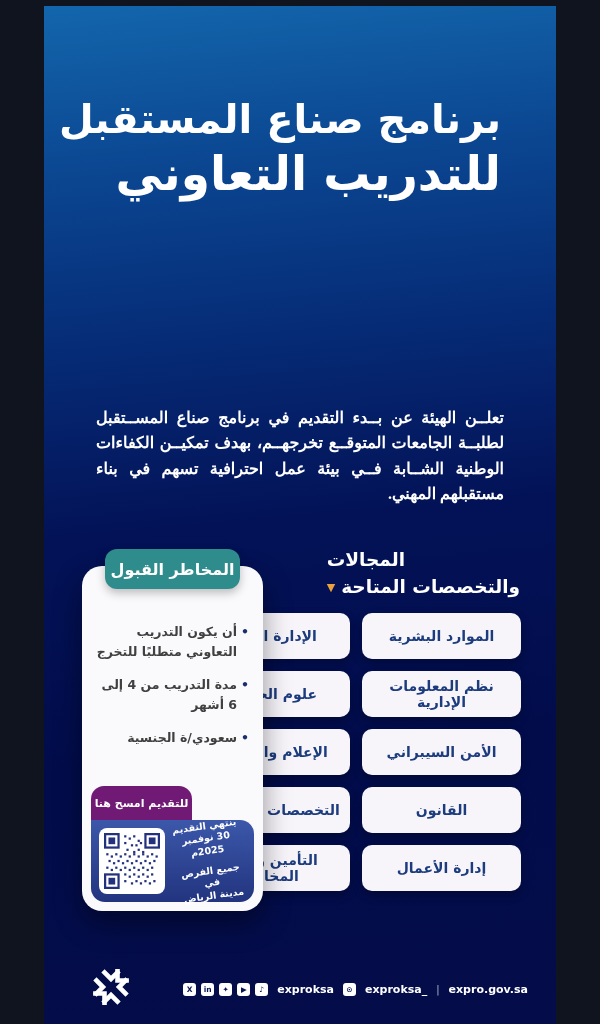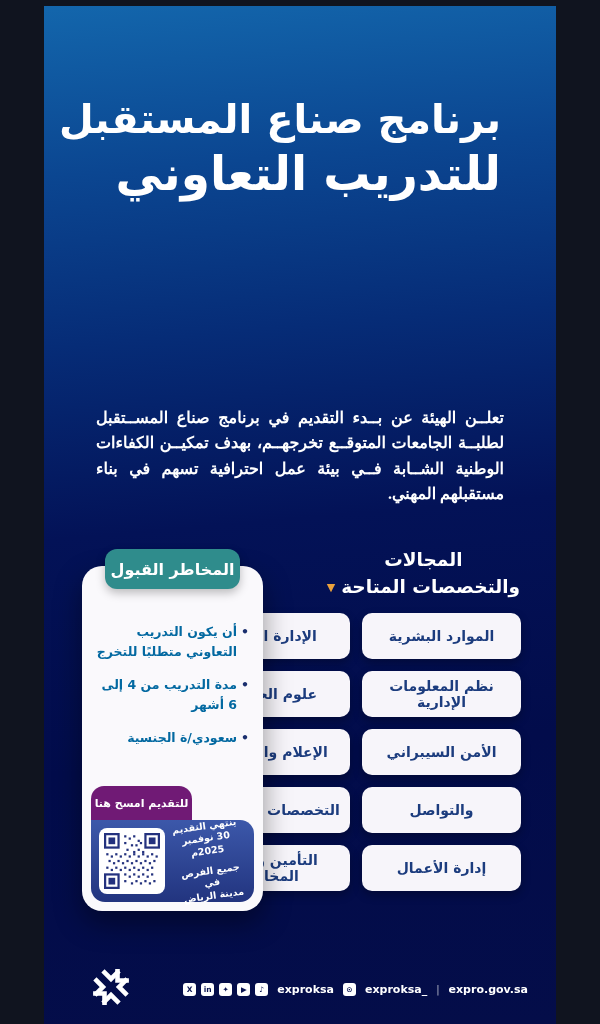--- a/index.html
+++ b/index.html
@@ -18,21 +18,21 @@
     background:#F3A51D;display:flex;align-items:center;justify-content:center;
     box-shadow:inset 0 -3px 0 rgba(120,70,0,.18), 0 6px 18px rgba(0,0,0,.25);
   }
   .banner-text{color:#fff;font-size:21px;font-weight:800;direction:rtl;text-align:center;text-shadow:0 1px 2px rgba(90,50,0,.25);}
   
   .intro{
     position:absolute;top:383px;left:52px;right:52px;color:#fff;direction:rtl;
     font-size:16px;font-weight:600;line-height:1.58;text-align:justify;text-align-last:right;font-family:Liberation Serif, serif;
   }
   
-  .fields-heading{position:absolute;top:541px;right:36px;text-align:center;color:#fff;direction:rtl;font-weight:800;font-size:18.5px;line-height:1.45;}
+  .fields-heading{position:absolute;top:541px;right:36px;text-align:left;color:#fff;direction:rtl;font-weight:800;font-size:18.5px;line-height:1.45;}
   .fields-heading .arrow{color:#ECA23C;font-size:11px;vertical-align:2px;margin-right:6px;display:inline-block;}
   
   .fields-grid{
     position:absolute;top:607px;right:35px;width:330px;
     display:grid;grid-template-columns:1fr 1fr;column-gap:12px;row-gap:12px;direction:rtl;
   }
   .pill{
     height:46px;border-radius:10px;background:#F7F5FA;border:none;cursor:pointer;
     display:flex;align-items:center;justify-content:center;
     color:#1C3C7E;font-size:14px;font-weight:700;direction:rtl;
@@ -46,21 +46,21 @@
   .criteria-tab{
     position:absolute;left:61px;top:543px;width:135px;height:40px;border-radius:12px;
     background:#2F8C8C;display:flex;align-items:center;justify-content:center;z-index:3;
     box-shadow:0 4px 10px rgba(0,0,0,.25);
   }
   .criteria-tab-label{color:#fff;font-size:16px;font-weight:800;direction:rtl;}
   .criteria-list{
     list-style:none;margin:0;padding:56px 16px 0 12px;direction:rtl;text-align:right;
   }
   .criteria-list li{
-    position:relative;color:#0369a1;font-size:12.5px;font-weight:700;line-height:1.6;
+    position:relative;color:#404040;font-size:12.5px;font-weight:700;line-height:1.6;
     margin-bottom:13px;padding-right:10px;
   }
   .criteria-list li::before{content:"•";position:absolute;right:-2px;top:0;color:#1A2F6E;}
   
   .qr-wrap{position:absolute;left:9px;right:9px;bottom:9px;height:82px;}
   .qr-tab{
     position:absolute;bottom:100%;left:0;width:62%;height:34px;
     background:#701a75;border-radius:13px 13px 0 0;
     display:flex;align-items:center;justify-content:center;
   }
@@ -114,21 +114,21 @@
     <div><span>والتخصصات المتاحة</span><span class="arrow">▼</span></div>
   </div>
 
   <div class="fields-grid">
     <button class="pill">الموارد البشرية</button>
     <button class="pill">الإدارة المالية</button>
     <button class="pill">نظم المعلومات الإدارية</button>
     <button class="pill">علوم الحاسب</button>
     <button class="pill">الأمن السيبراني</button>
     <button class="pill">الإعلام والتواصل</button>
-    <button class="pill">والتواصل</button>
+    <button class="pill">القانون</button>
     <button class="pill">التخصصات الهندسية</button>
     <button class="pill">إدارة الأعمال</button>
     <button class="pill">التأمين وإدارة المخاطر</button>
   </div>
 
   <div class="criteria-tab">
     <span class="criteria-tab-label">المخاطر القبول</span>
   </div>
 
   <div class="criteria-card">

